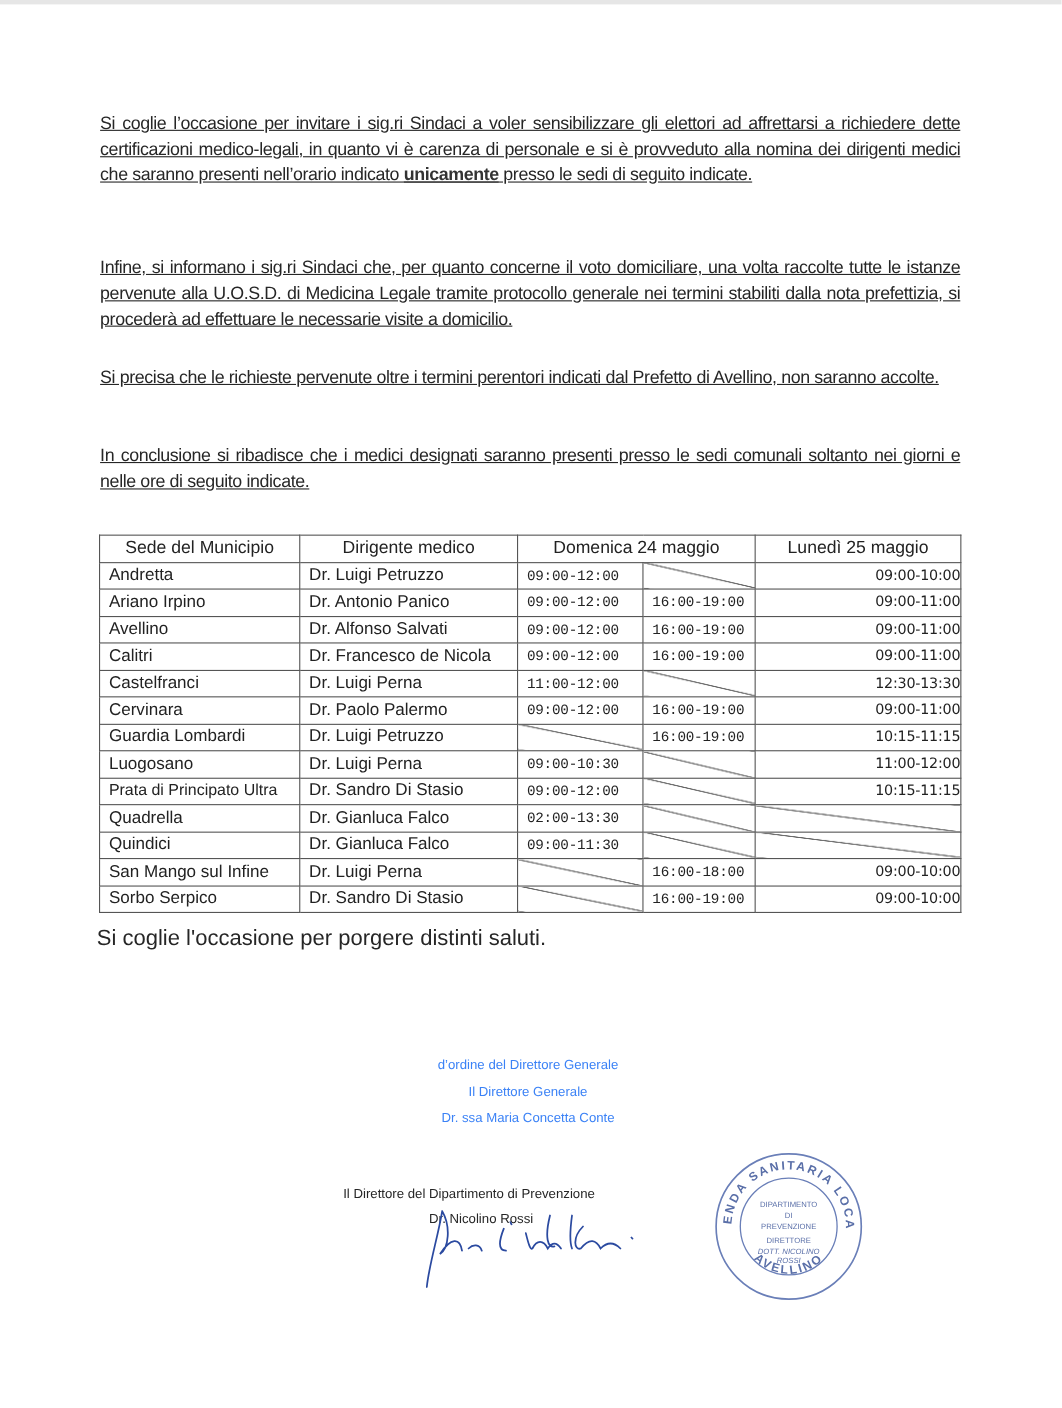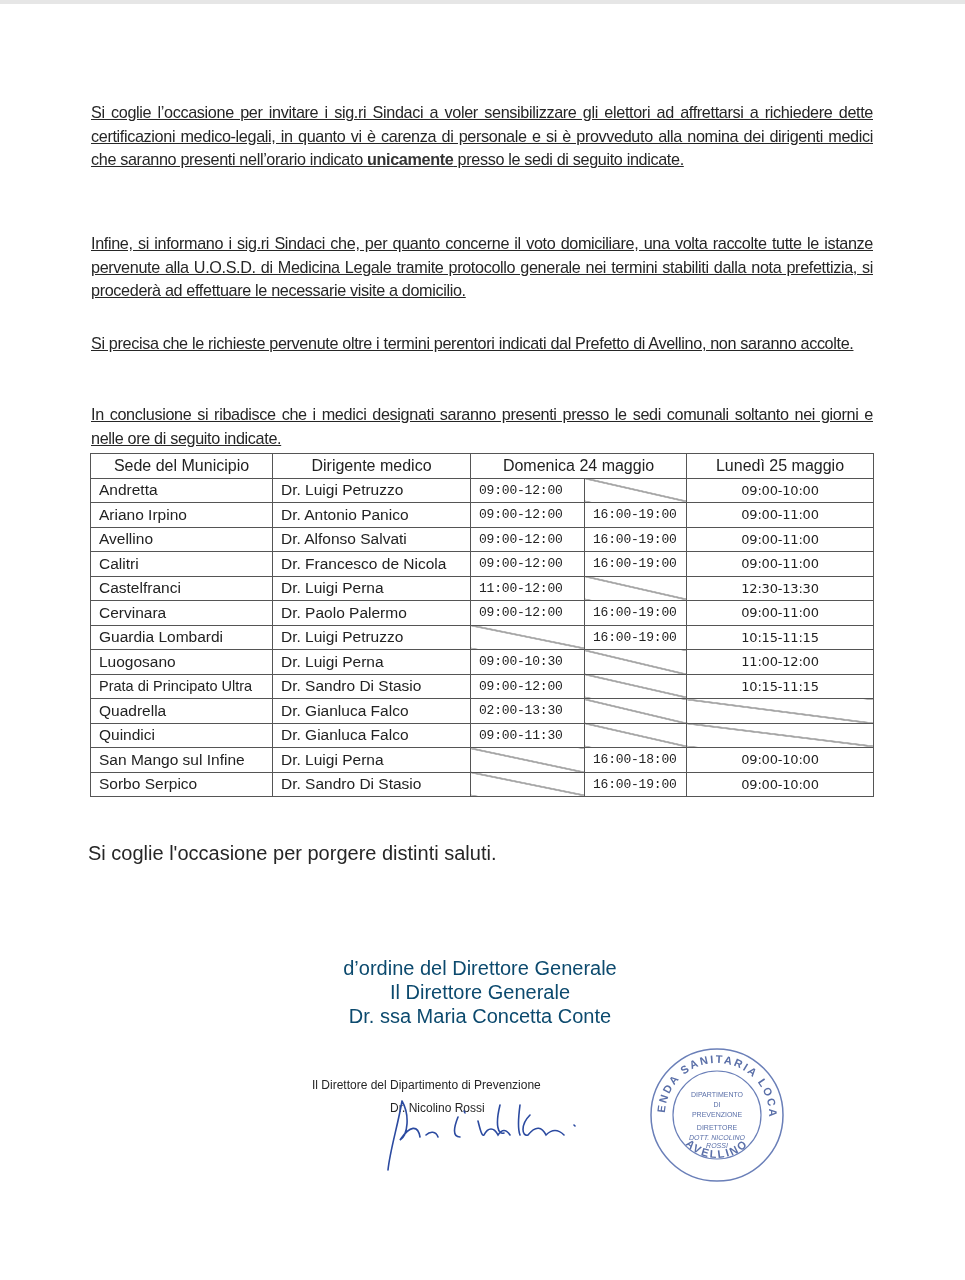--- a/index.html
+++ b/index.html
@@ -7,35 +7,35 @@
     width:965px; height:1280px; background:#ffffff; position:relative; overflow:hidden;
     font-family:"Liberation Sans", sans-serif; color:#222;
   }
   .topbar { position:absolute; left:0; top:0; width:965px; height:4px; background:#e6e6e6; }
   .para {
     position:absolute; left:91px; width:782px; font-size:16.2px; line-height:23.5px;
     text-align:justify; color:#262626; letter-spacing:-0.35px;text-decoration:underline;
   }
   .para .u { text-decoration:underline; font-weight:bold; color:#333; }
   table.sched {
-    position:absolute; left:90px; top:453px; width:783px; border-collapse:collapse;
+    position:absolute; left:90px; top:486px; width:783px; border-collapse:collapse;
     font-size:15.5px; color:#222; table-layout:fixed;
   }
   table.sched td, table.sched th {
     border:1.3px solid #555; height:23.5px; padding:0 0 0 8px; white-space:nowrap;
     overflow:hidden; position:relative; font-weight:normal;
   }
   table.sched th { text-align:center; padding:0; font-size:16px; }
   table.sched td.t { font-family:Liberation Mono, monospace; font-size:13px; padding-left:8px; letter-spacing:-0.2px; }
-  table.sched td.tc { font-family:"DejaVu Sans", sans-serif; font-size:13px; text-align:center; padding:0; letter-spacing:-0.2px; }
+  table.sched td.tc { font-family:"DejaVu Sans", sans-serif; font-size:13px; text-align:right; padding:0; letter-spacing:-0.2px; }
   table.sched td.name { font-size:15.5px; }
   td.empty { background:
     linear-gradient(to top right, transparent calc(50% - 0.8px), #666 calc(50% - 0.3px), #666 calc(50% + 0.3px), transparent calc(50% + 0.8px)); }
   .closing { position:absolute; left:88px; top:842px; font-size:20px; color:#262626; }
-  .sigblock { position:absolute; left:300px; top:956px; width:360px; text-align:center; font-size:20px; line-height:24px; color:#0c4a6e; }
+  .sigblock { position:absolute; left:300px; top:956px; width:360px; text-align:center; font-size:12px; line-height:24px; color:#3b82f6; }
   .dir { position:absolute; left:312px; top:1074px; font-size:12px; line-height:23px; color:#262626; }
   .dir .l2 { padding-left:78px; display:block; }
   .signature { position:absolute; left:380px; top:1095px; }
   .stamp { position:absolute; left:647px; top:1045px; }
 </style>
 </head>
 <body>
 
 <div class="topbar"></div>
 

